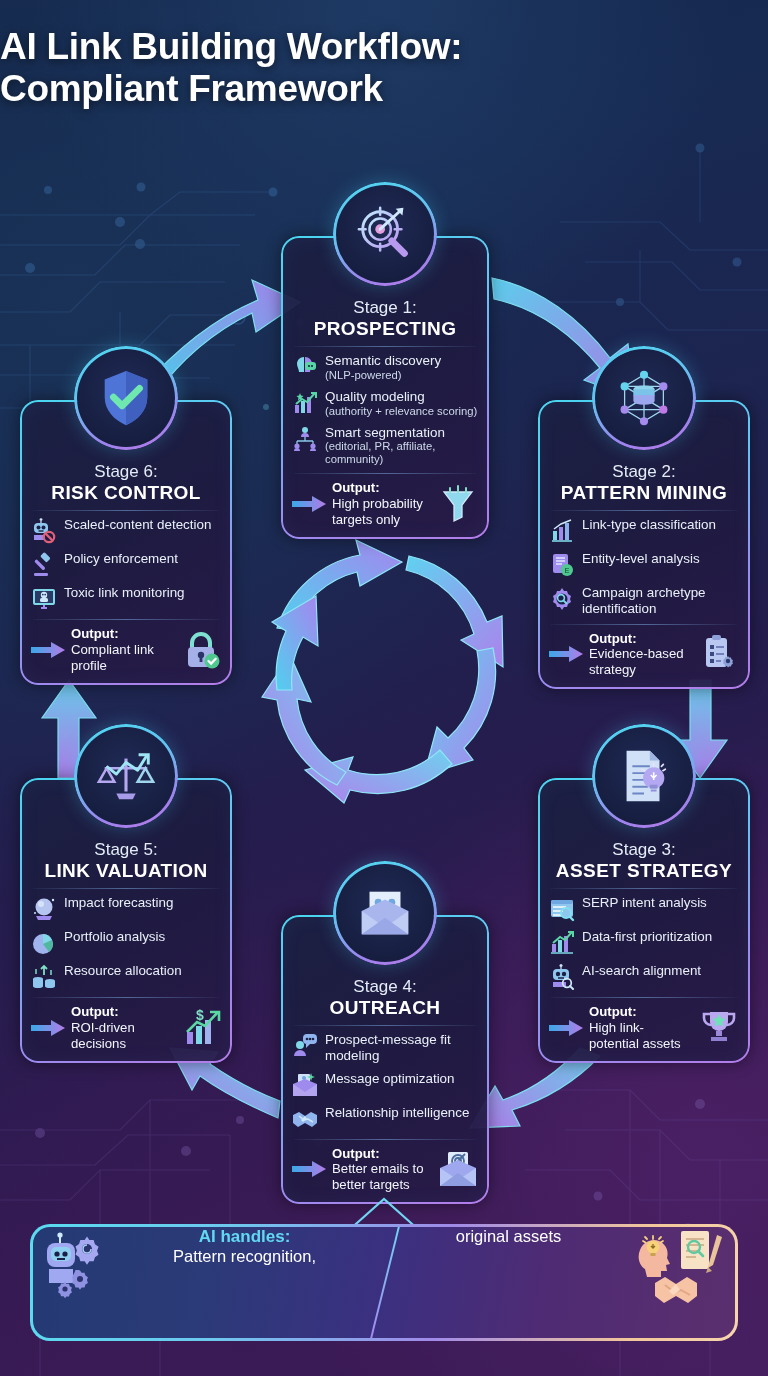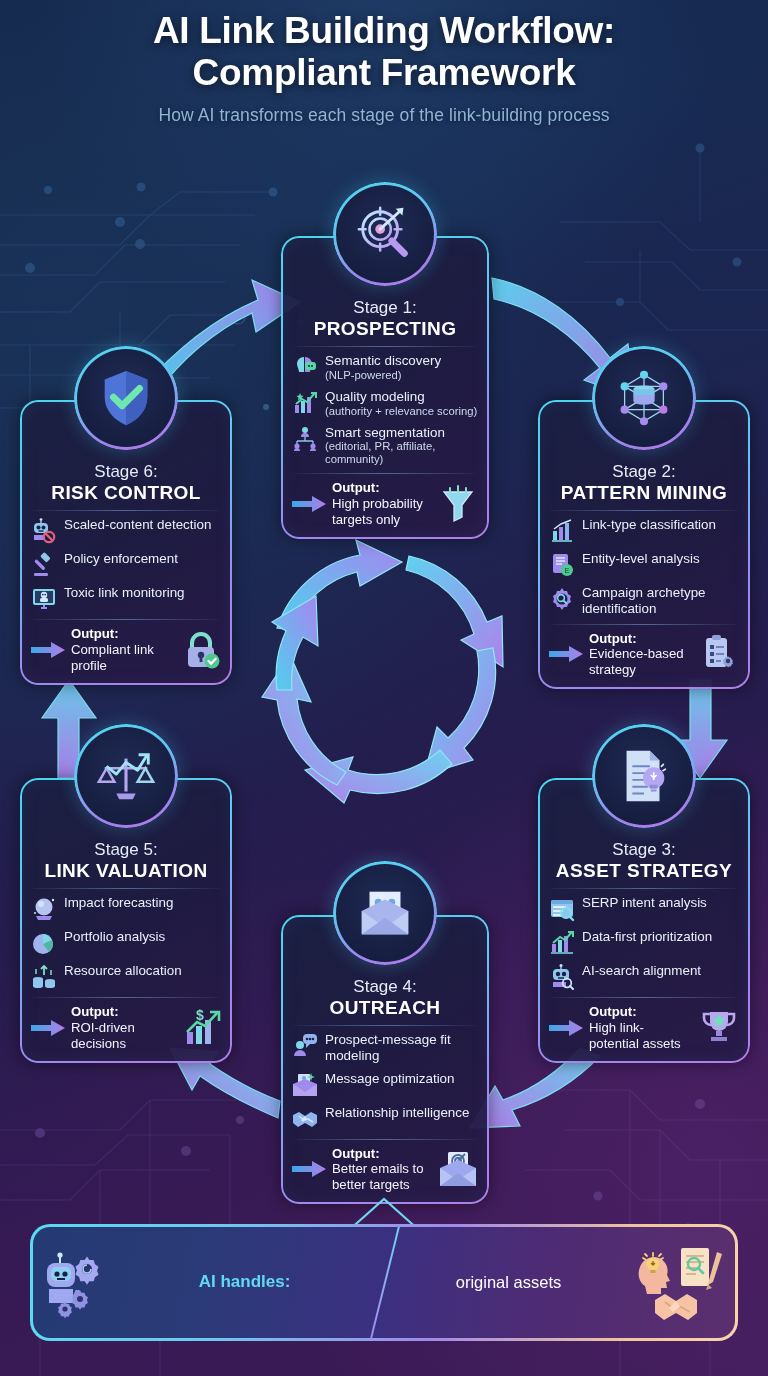--- a/index.html
+++ b/index.html
@@ -17,21 +17,21 @@
       radial-gradient(ellipse 70% 40% at 50% 0%, #1e3a64 0%, rgba(30,58,100,0) 65%),
       radial-gradient(ellipse 90% 55% at 10% 22%, #1a3257 0%, rgba(26,50,87,0) 70%),
       radial-gradient(ellipse 80% 45% at 92% 85%, #4a2064 0%, rgba(74,32,100,0) 70%),
       radial-gradient(ellipse 90% 50% at 50% 100%, #3a1a55 0%, rgba(58,26,85,0) 75%),
       linear-gradient(160deg,#13264a 0%, #172a52 20%, #1c2550 38%, #241d4d 55%, #321a52 74%, #3c1b55 88%, #42205c 100%);
     overflow:hidden;
   }
   .circuits { position:absolute; inset:0; opacity:.5; pointer-events:none; }
 
   
-  .header { position:absolute; top:10px; left:0; width:100%; text-align:center; }
+  .header { position:absolute; top:26px; left:0; width:100%; }
   .title {
     font-size:37px; font-weight:bold; color:#ffffff; line-height:1.13;
     letter-spacing:-0.3px; text-shadow:0 2px 10px rgba(0,0,0,.55);
   }
   .subtitle {
     margin-top:11px; font-size:17.5px; color:#8fb4d8; letter-spacing:.1px;
     text-shadow:0 1px 5px rgba(0,0,0,.5);
   }
 
   
@@ -97,21 +97,21 @@
   #banner {
     position:absolute; left:30px; top:1224px; width:708px; height:117px;
     border-radius:20px; padding:3px;
     background:linear-gradient(100deg,#59dcf0 0%, #6ec8ee 28%, #a08ae8 58%, #f2c79a 85%, #f7d5ae 100%);
   }
   #bannerInner {
     width:100%; height:100%; border-radius:17px; position:relative; overflow:hidden;
     background:linear-gradient(100deg,#243a74 0%, #2b3a78 25%, #3b3080 50%, #4e2b74 72%, #5b2f6e 100%);
     display:flex;
   }
-  .half { flex:1; display:flex; align-items:center; gap:10px; padding:0 12px; position:relative; }
+  .half { flex:1; display:flex; align-items:flex-start; gap:10px; padding:0 12px; position:relative; }
   .half .txtwrap { flex:1; text-align:center; }
   .half .lead { font-size:17px; font-weight:bold; line-height:1.2; }
   .half .desc { font-size:16.5px; color:#ffffff; line-height:1.2; }
   .half.ai .lead { color:#62d9f2; }
   .half.hum .lead { color:#f7cda2; }
   .divider {
     position:absolute; left:50%; top:0; width:2px; height:100%;
     background:linear-gradient(180deg,#6fd5f2,#a489ee);
     transform:skewX(-14deg);
   }
@@ -249,21 +249,20 @@
       <path d="M337 785 A108 108 0 0 1 277 700 L262 697 L290 655 L311 702 L297 699 A93 93 0 0 0 346 772 Z" fill="url(#ag3)"></path>
       <path d="M277 690 A108 108 0 0 1 286 631 L272 622 L316 596 L318 646 L303 637 A93 93 0 0 0 292 690 Z" fill="url(#ag1)"></path>
     </g>
   </svg>
 
   <div class="header">
     <div class="title">
       <div>AI Link Building Workflow:</div>
       <div>Compliant Framework</div>
     </div>
-    <div class="subtitle">How AI transforms each stage of the link-building process</div>
   </div>
 
   <div class="card" id="card1">
     <div class="badge">
       <svg viewBox="0 0 64 64">
         <defs>
             <linearGradient id="g1a" x1="0" y1="0" x2="1" y2="1">
               <stop offset="0" stop-color="#bfe9fb"></stop>
               <stop offset="1" stop-color="#b79af0"></stop>
             </linearGradient>
@@ -786,20 +785,21 @@
               <circle cx="0" cy="0" r="3" fill="#2b3470"></circle>
             </g>
             <g transform="translate(20,62)">
               <path d="M0 -9l1.7 2.5h3.1l1 3 2.6 1.8-1 3 1 3-2.6 1.8-1 3H1.7L0 11.3-1.7 8.8h-3.1l-1-3-2.6-1.8 1-3-1-3 2.6-1.8 1-3h3.1z" fill="#8f92e0" transform="scale(.82)"></path>
               <circle cx="0" cy="0" r="2.6" fill="#2b3470"></circle>
             </g>
           </svg>
         </span>
         <span class="txtwrap">
           <div class="lead">AI handles:</div>
+          <div class="desc">Pattern recognition,</div>
         </span>
       </div>
       <div class="divider"></div>
       <div class="half hum">
         <span class="txtwrap">
           <div class="desc">original assets</div>
         </span>
         <span class="banner-ic">
           <svg width="92" height="78" viewBox="0 0 92 78">
             <g transform="translate(4,4)">

